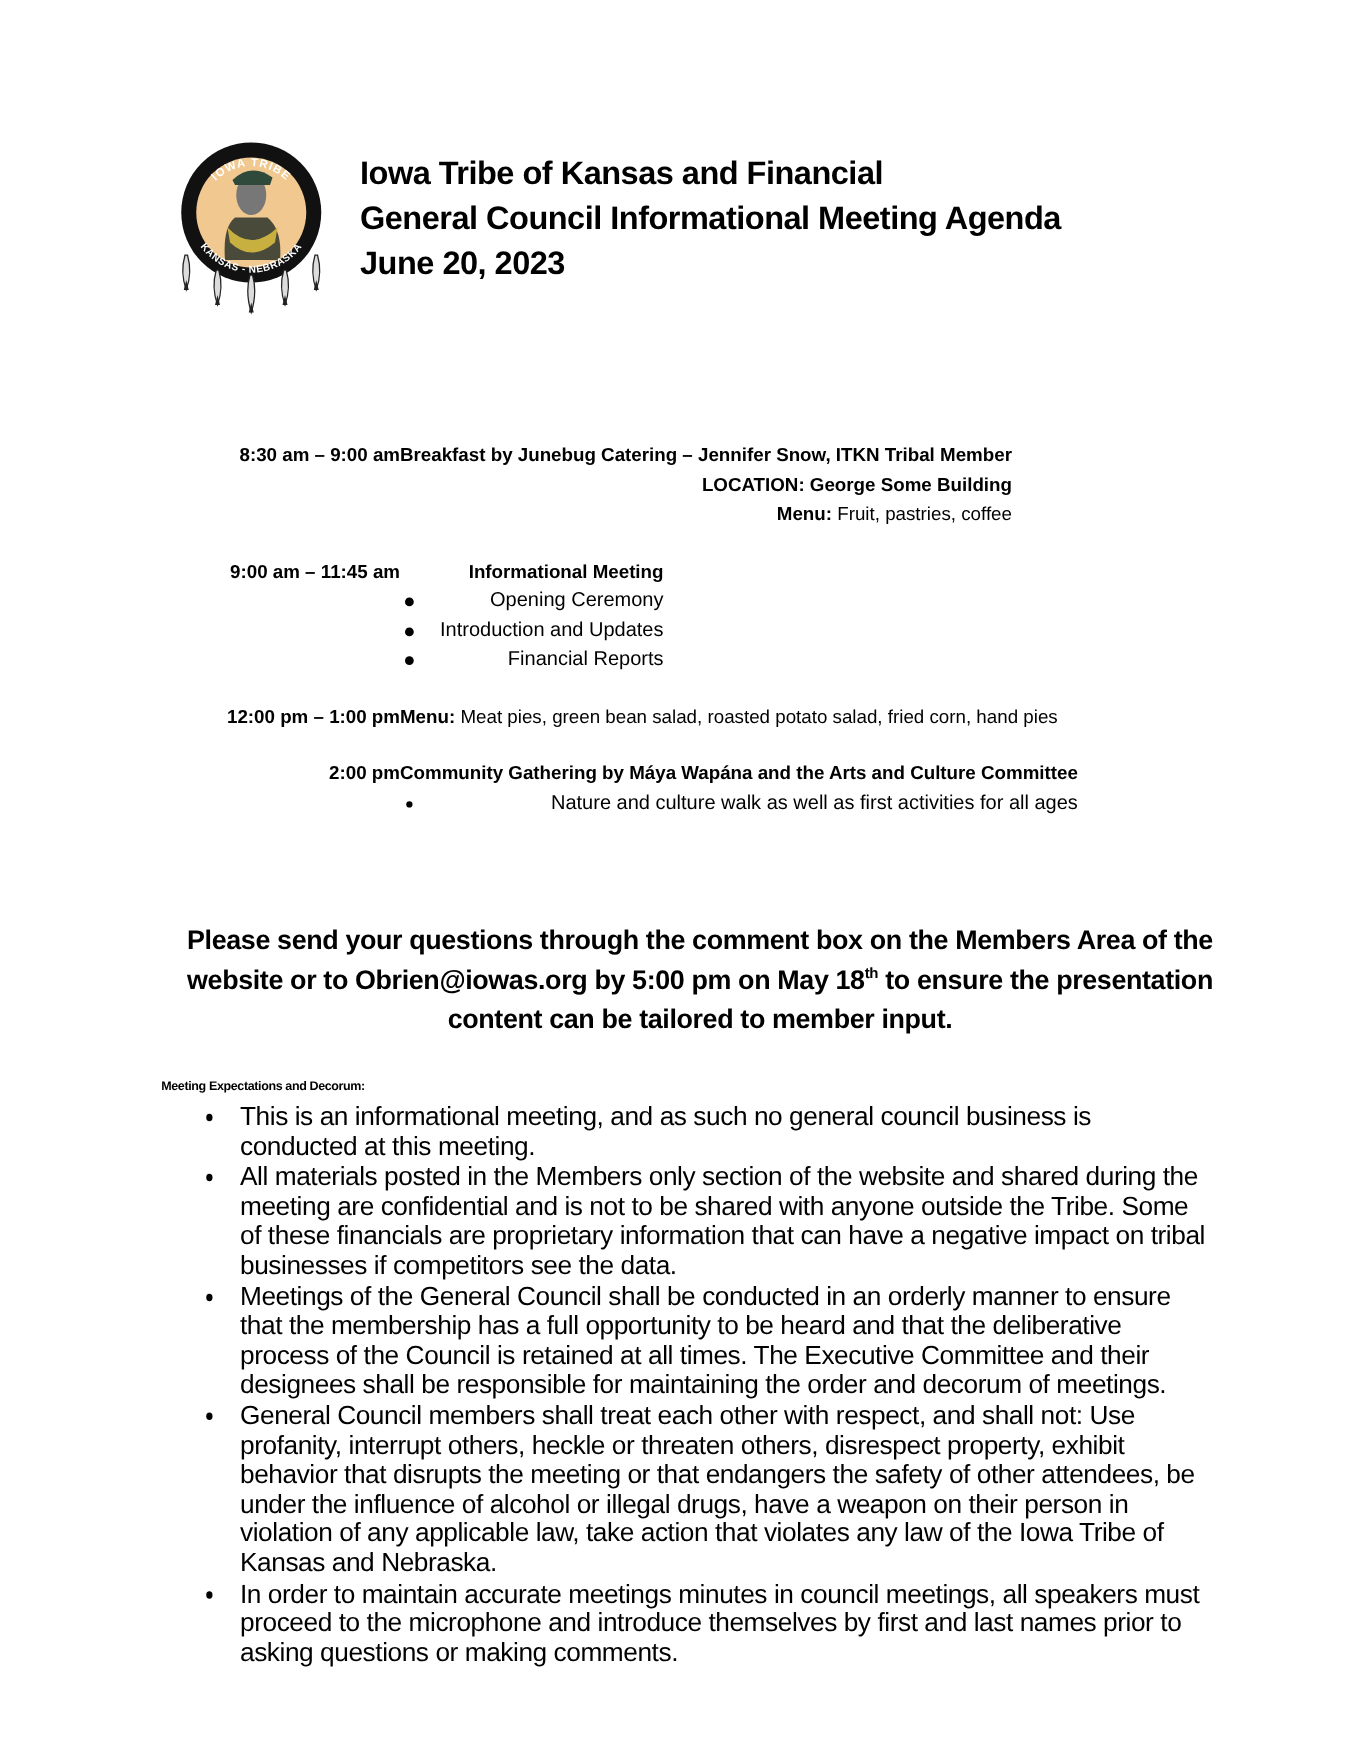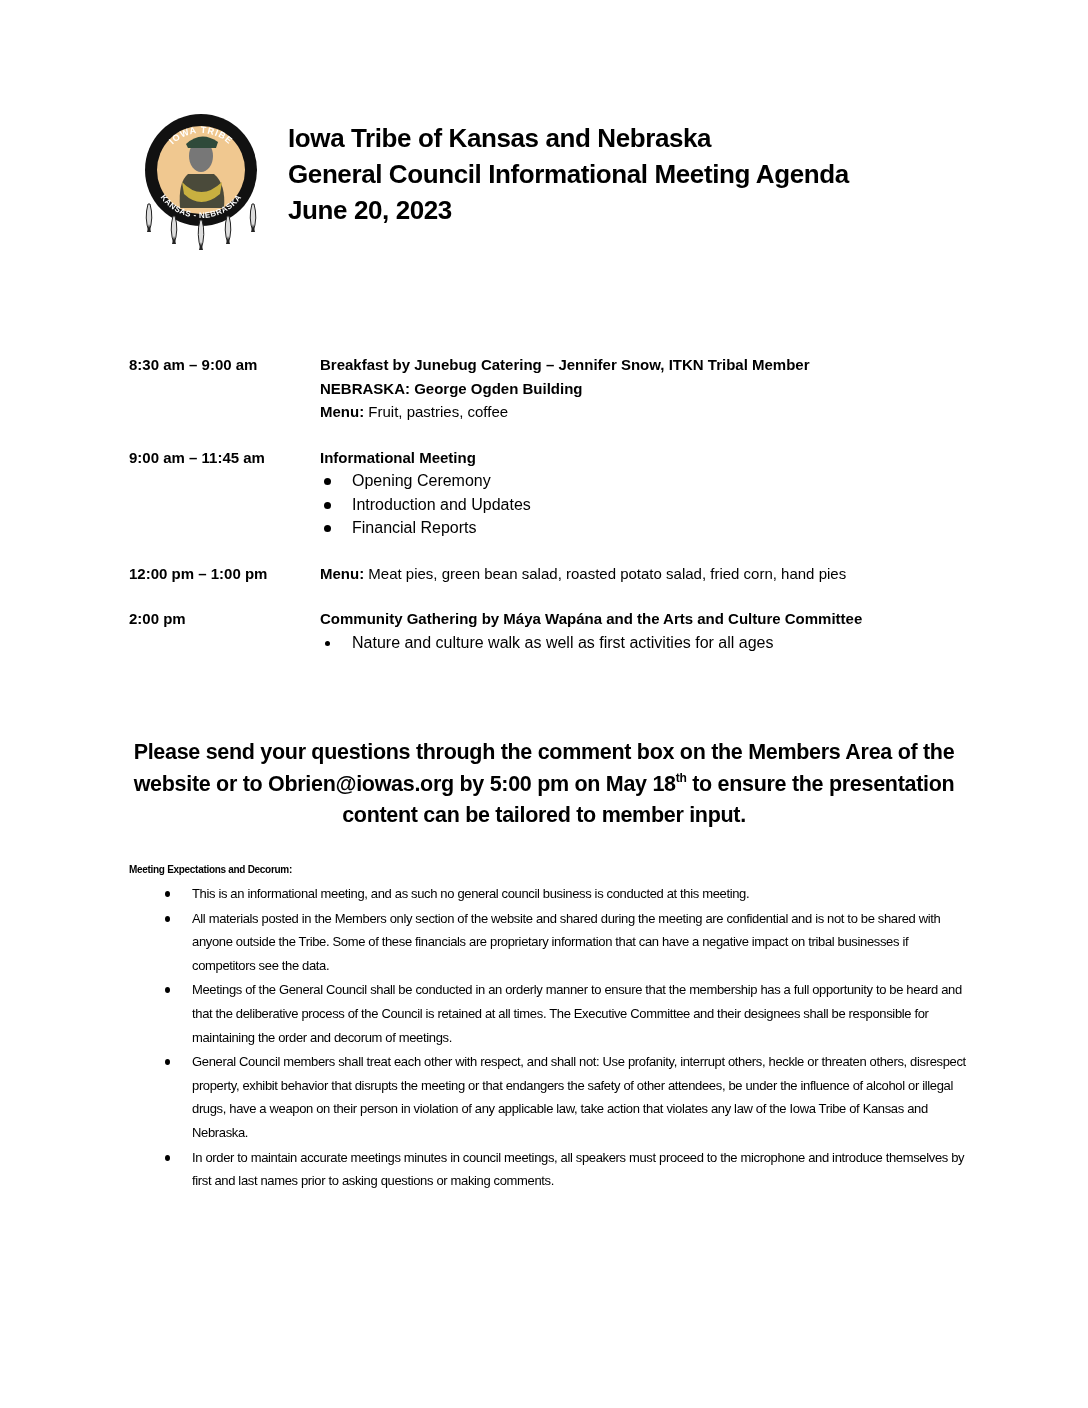--- a/index.html
+++ b/index.html
@@ -3,38 +3,38 @@
 <meta charset="utf-8">
 <style>
   html, body { margin: 0; padding: 0; background: #ffffff; }
   body { width: 1088px; height: 1408px; position: relative; overflow: hidden;
          font-family: "Liberation Sans", "DejaVu Sans", sans-serif; color: #000; }
   .logo { position: absolute; left: 140px; top: 112px; width: 122px; height: 140px; }
   .title-block { position: absolute; left: 288px; top: 120px; }
   .title-line { font-size: 26px; font-weight: bold; line-height: 36px; letter-spacing: -0.4px; white-space: nowrap; }
 
   .agenda { position: absolute; left: 129px; top: 353px; width: 840px; }
-  .agenda-item { display: flex; margin-bottom: 22px; }
+  .agenda-item { display: flex; margin-bottom: 22px; text-align: right; }
   .agenda-time { width: 191px; font-size: 15px; font-weight: bold; line-height: 23.5px; white-space: nowrap; flex-shrink: 0; }
   .agenda-body { font-size: 15px; line-height: 23.5px; }
   .bold { font-weight: bold; }
   .agenda-body .line { white-space: nowrap; }
   .bullet-list { list-style: none; margin: 0; padding: 0; }
   .bullet-list li { position: relative; padding-left: 32px; line-height: 23.5px; font-size: 16px; white-space: nowrap; }
   .bullet-list li .dot { position: absolute; left: 4px; top: 9px; width: 7px; height: 7px; border-radius: 50%; background: #000; }
   .bullet-list.small li .dot { width: 5px; height: 5px; top: 10px; left: 5px; }
 
-  .notice { position: absolute; left: 100px; top: 737px; width: 888px; text-align: center;
+  .notice { position: absolute; left: 116px; top: 737px; width: 888px; text-align: center;
             font-size: 21.5px; font-weight: bold; line-height: 31.5px; letter-spacing: -0.3px; }
   .notice sup { font-size: 12px; vertical-align: 9px; line-height: 0; }
 
   .decorum { position: absolute; left: 129px; top: 858px; width: 840px; }
   .decorum-heading { font-size: 10px; font-weight: bold; line-height: 24px; letter-spacing: -0.3px; }
   .decorum-list { list-style: none; margin: 0; padding: 0; }
-  .decorum-list li { position: relative; padding-left: 63px; font-size: 13px; line-height: 23.6px;
+  .decorum-list li { position: relative; padding-left: 63px; font-size: 21px; line-height: 23.6px;
                      letter-spacing: -0.35px; margin-bottom: 1px; }
   .decorum-list li .dot { position: absolute; left: 36px; top: 9px; width: 5px; height: 6px; border-radius: 50%; background: #000; }
 </style>
 </head>
 <body>
 
 <div class="logo">
   <svg width="122" height="140" viewBox="0 0 122 140">
     <defs>
       <path id="arcTop" d="M 22 52 A 40 40 0 0 1 100 52"></path>
@@ -65,32 +65,32 @@
       <path d="M 9 112 L 7 120 L 11 120 Z"></path>
       <path d="M 34 124 L 32 132 L 36 132 Z"></path>
       <path d="M 61 130 L 59 138 L 63 138 Z"></path>
       <path d="M 88 124 L 86 132 L 90 132 Z"></path>
       <path d="M 113 112 L 111 120 L 115 120 Z"></path>
     </g>
   </svg>
 </div>
 
 <div class="title-block">
-  <div class="title-line">Iowa Tribe of Kansas and Nebraska</div>
+  <div class="title-line">Iowa Tribe of Kansas and Financial</div>
   <div class="title-line">General Council Informational Meeting Agenda</div>
   <div class="title-line">June 20, 2023</div>
 </div>
 
 <div class="agenda">
 
   <div class="agenda-item">
     <div class="agenda-time">8:30 am – 9:00 am</div>
     <div class="agenda-body">
       <div class="line"><span class="bold">Breakfast by Junebug Catering – Jennifer Snow, ITKN Tribal Member</span></div>
-      <div class="line"><span class="bold">NEBRASKA: George Ogden Building</span></div>
+      <div class="line"><span class="bold">LOCATION: George Some Building</span></div>
       <div class="line"><span class="bold">Menu:</span><span> Fruit, pastries, coffee</span></div>
     </div>
   </div>
 
   <div class="agenda-item">
     <div class="agenda-time">9:00 am – 11:45 am</div>
     <div class="agenda-body">
       <div class="line"><span class="bold">Informational Meeting</span></div>
       <ul class="bullet-list">
         <li><span class="dot"></span><span>Opening Ceremony</span></li>

